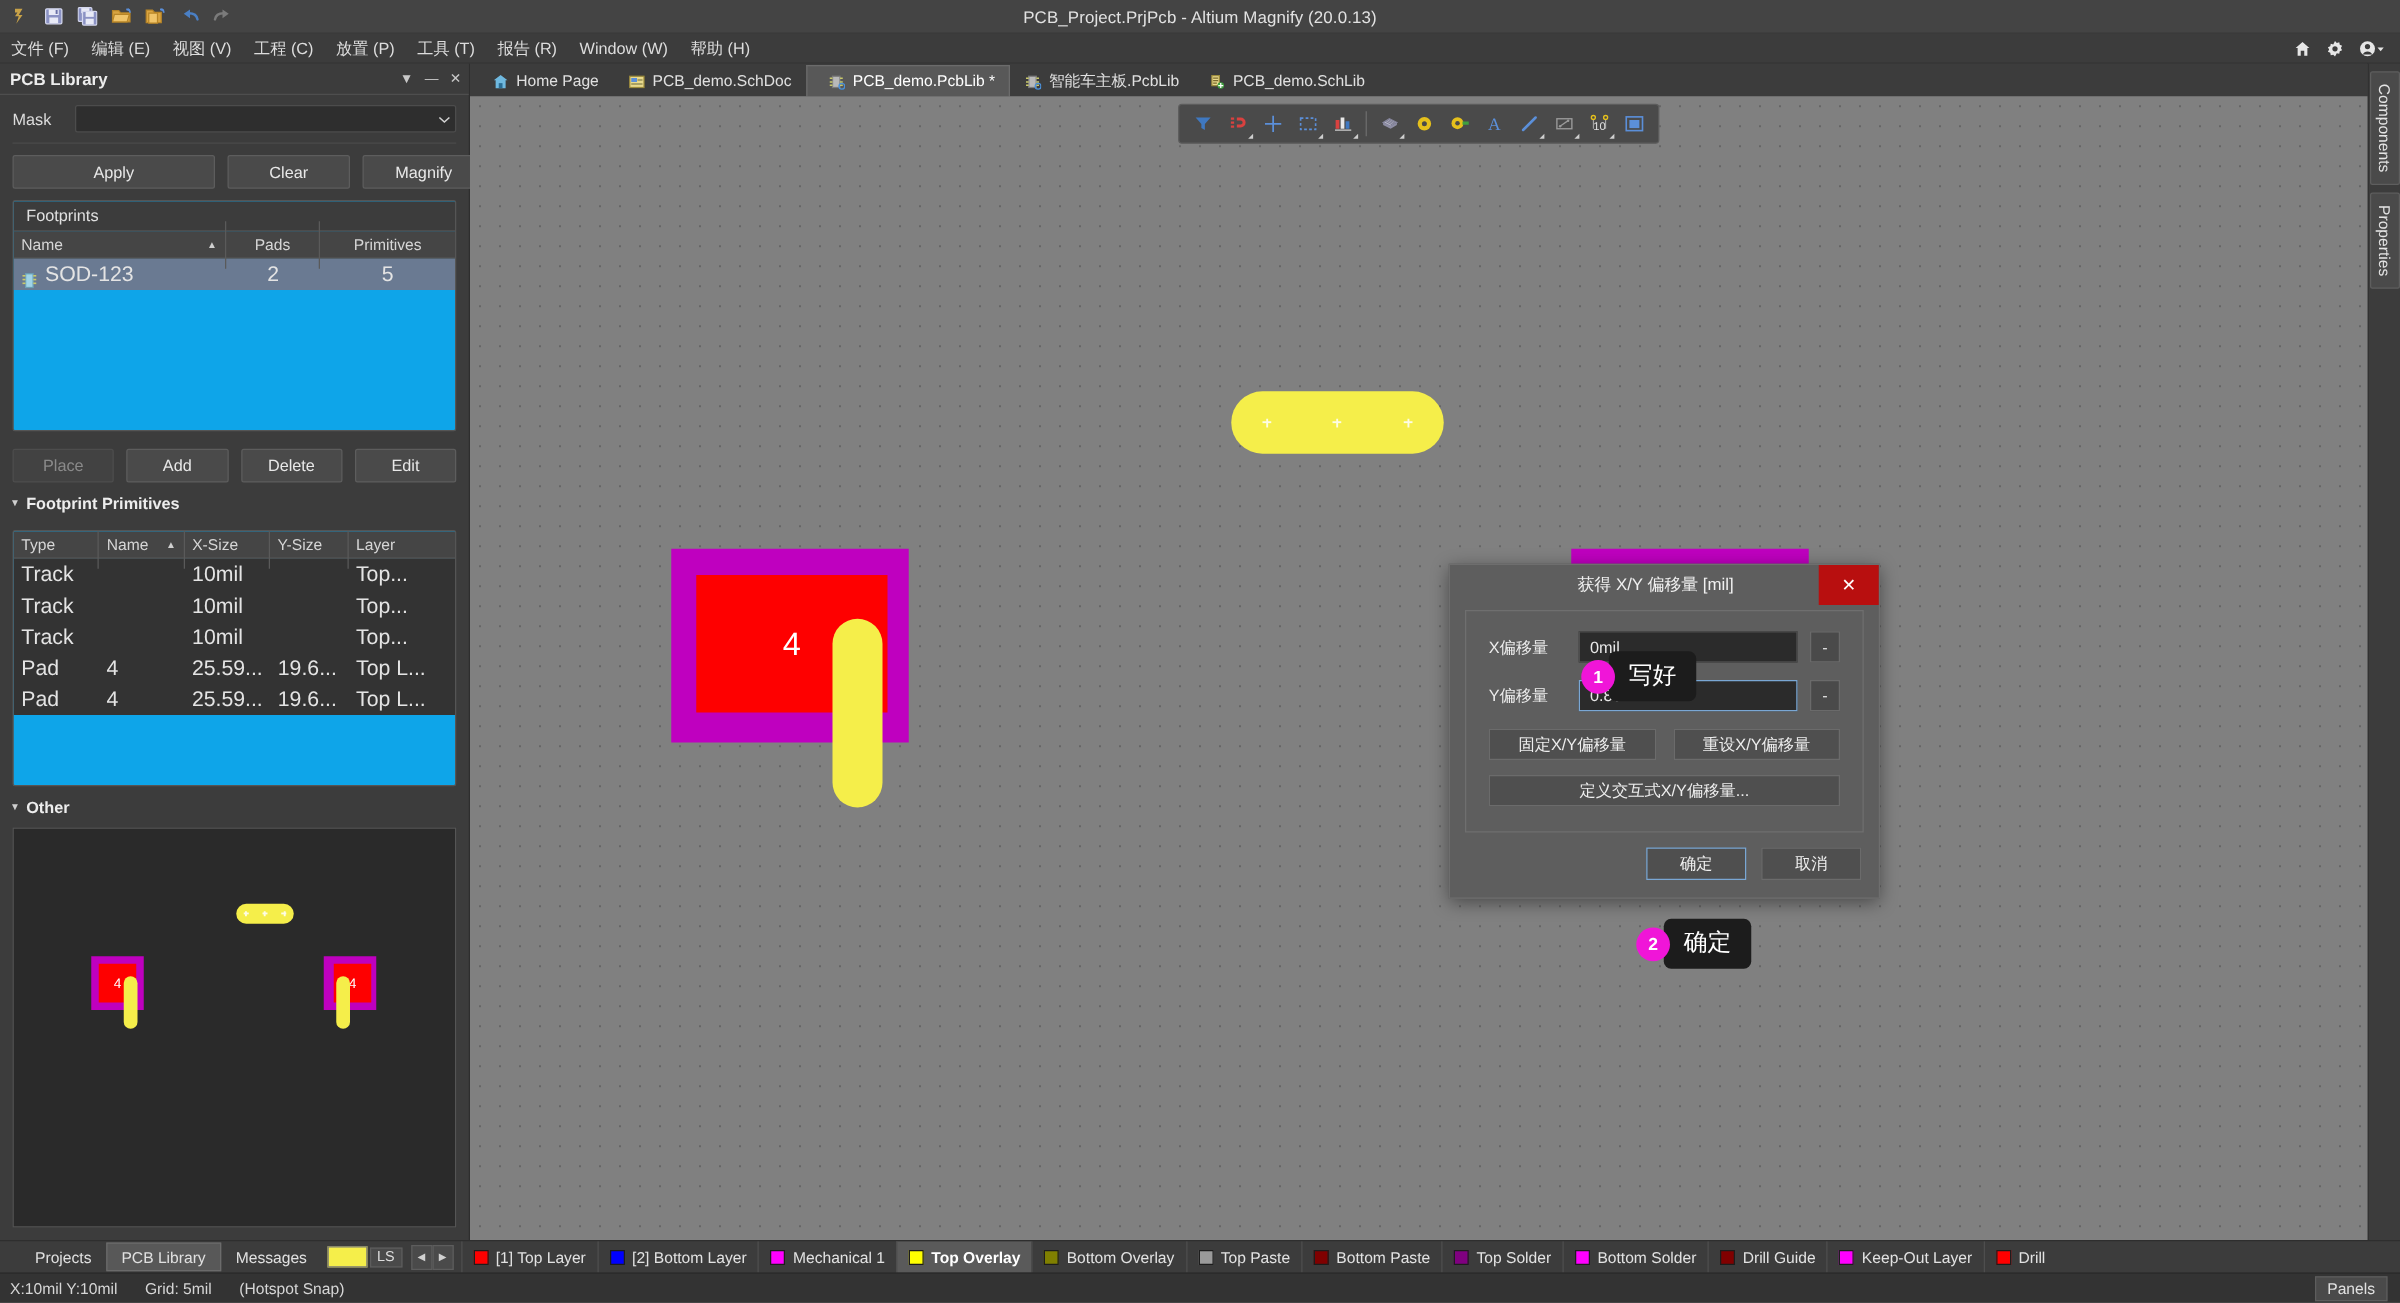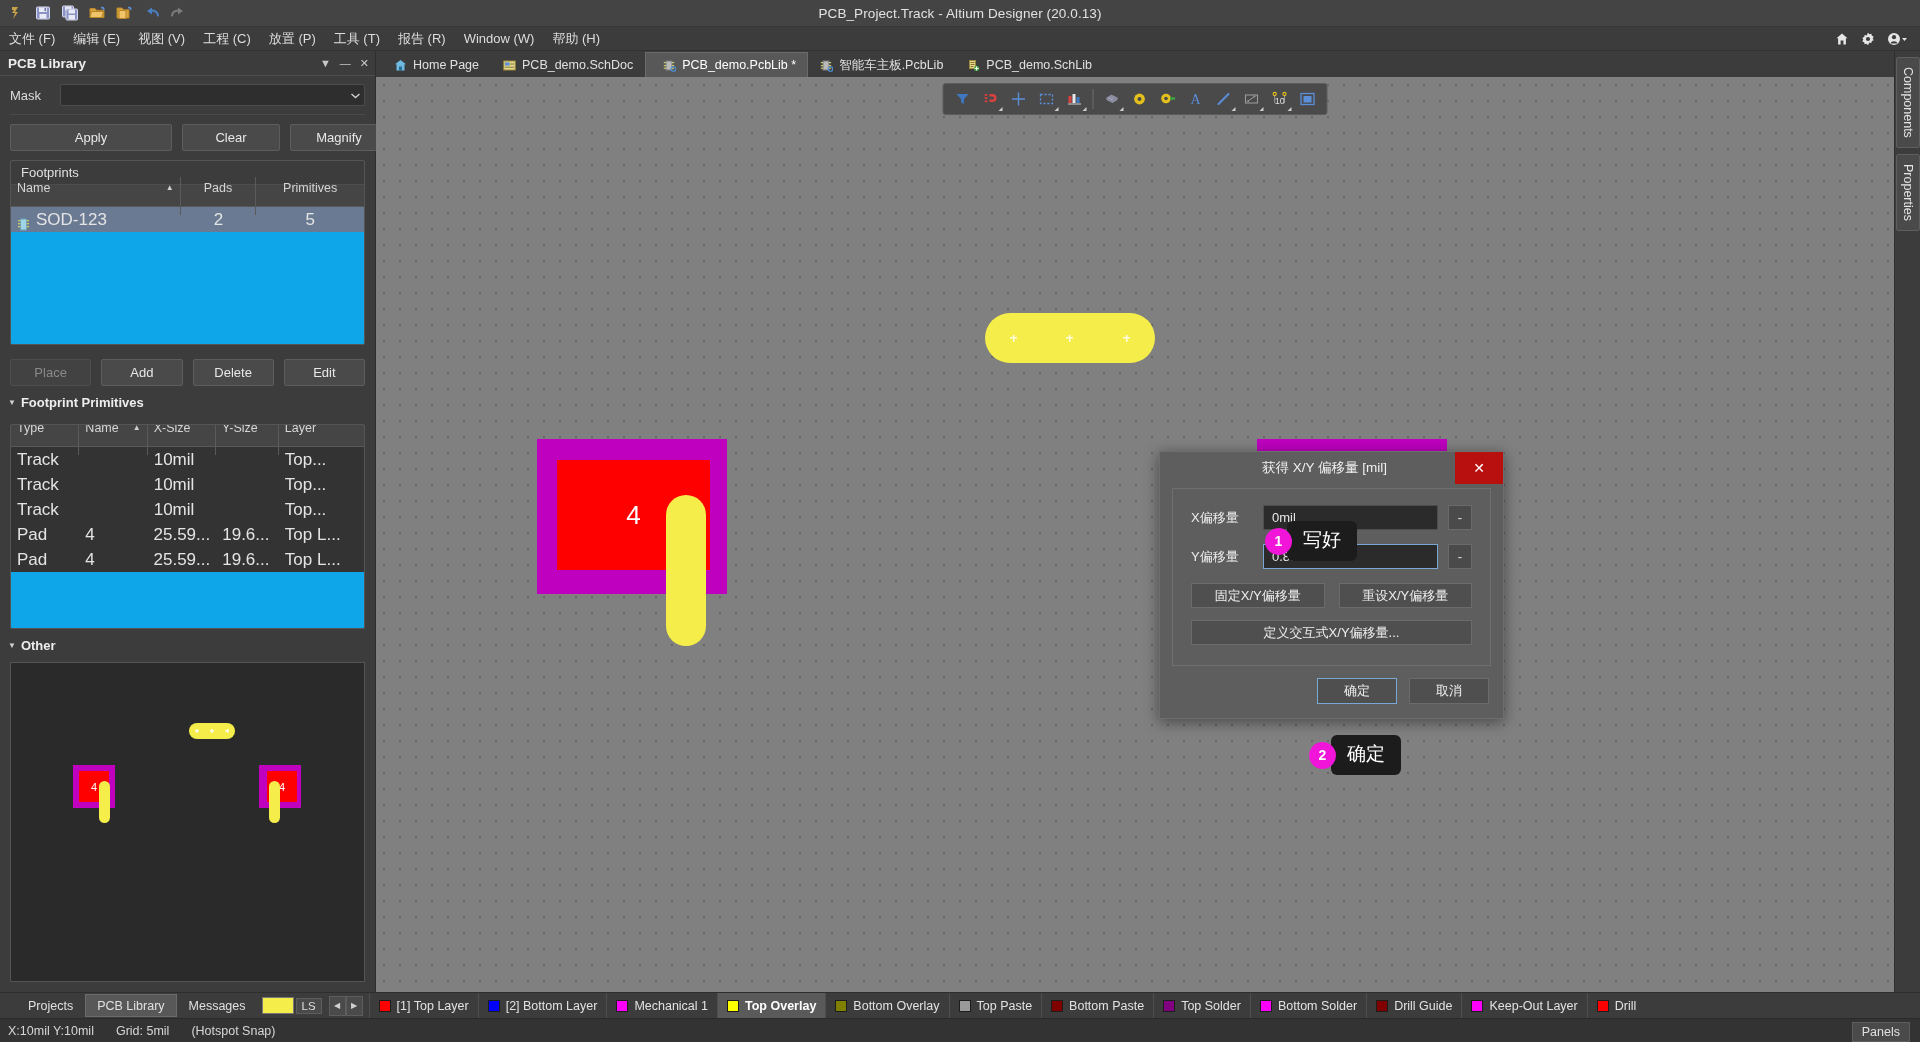--- a/index.html
+++ b/index.html
@@ -89,21 +89,21 @@
   .chk span { font-size: 13px; color: #ddd; }
 
   .listbox {
     margin: 9px 10px 0 10px; background: #0ea5e9; border: 1px solid #555; border-radius: 2px;
     display: flex; flex-direction: column; overflow: hidden;
   }
   .lb-caption { font-size: 13px; color: #e0e0e0; padding: 4px 10px; background: #3c3c3c; border-bottom:1px solid #4d4d4d; }
   .tbl-head { display: flex; background: #454545; border-bottom: 1px solid #585858; height: 22px; align-items: center; }
   .th {
     font-size: 12.5px; color: #d6d6d6; padding: 0 6px; height: 38px; line-height: 22px;
-    border-right: 1px solid #5a5a5a; display: flex; align-items: flex-start; position: relative;
+    border-right: 1px solid #5a5a5a; display: flex; align-items: center; position: relative;
   }
   .th .sort { margin-left: auto; font-size: 8px; color: #cfcfcf; }
   .tbl-body { background: #333333; }
   .tr { display: flex; height: 25px; align-items: center; }
   .tr.sel { background: #6a7a92; }
   .td { font-size: 17px; color: #e4e4e4; padding: 18px 6px; height: 25px; line-height: 25px; display: flex; align-items: center; }
   .td.c { justify-content: center; }
   .fp-ic { width: 13px; height: 13px; margin-right: 6px; flex: 0 0 13px; }
 
   .grp-title { font-size: 13px; font-weight: bold; color: #ededed; padding: 9px 0 5px 8px; display: flex; align-items: center; gap: 5px; }
@@ -283,21 +283,21 @@
             <path d="M9 2.5L4 6l5 3.5z" fill="#4a7fc4"></path>
           </svg>
       </div>
       <div class="qat-btn">
         <svg width="17" height="16" viewBox="0 0 17 16">
             <path d="M9 5.5C5 5.5 2.5 7 2 10.5" stroke="#7b7b7b" stroke-width="2" fill="none" stroke-linecap="round"></path>
             <path d="M8 2.5L13 6l-5 3.5z" fill="#7b7b7b"></path>
           </svg>
       </div>
     </div>
-    <div class="title-text">PCB_Project.Track - Altium Designer (20.0.13)</div>
+    <div class="title-text">PCB_Project.PrjPcb - Altium Magnify (20.0.13)</div>
   </div>
 
   <div class="menubar">
     <div class="menu-item">文件 (F)</div>
     <div class="menu-item">编辑 (E)</div>
     <div class="menu-item">视图 (V)</div>
     <div class="menu-item">工程 (C)</div>
     <div class="menu-item">放置 (P)</div>
     <div class="menu-item">工具 (T)</div>
     <div class="menu-item">报告 (R)</div>

